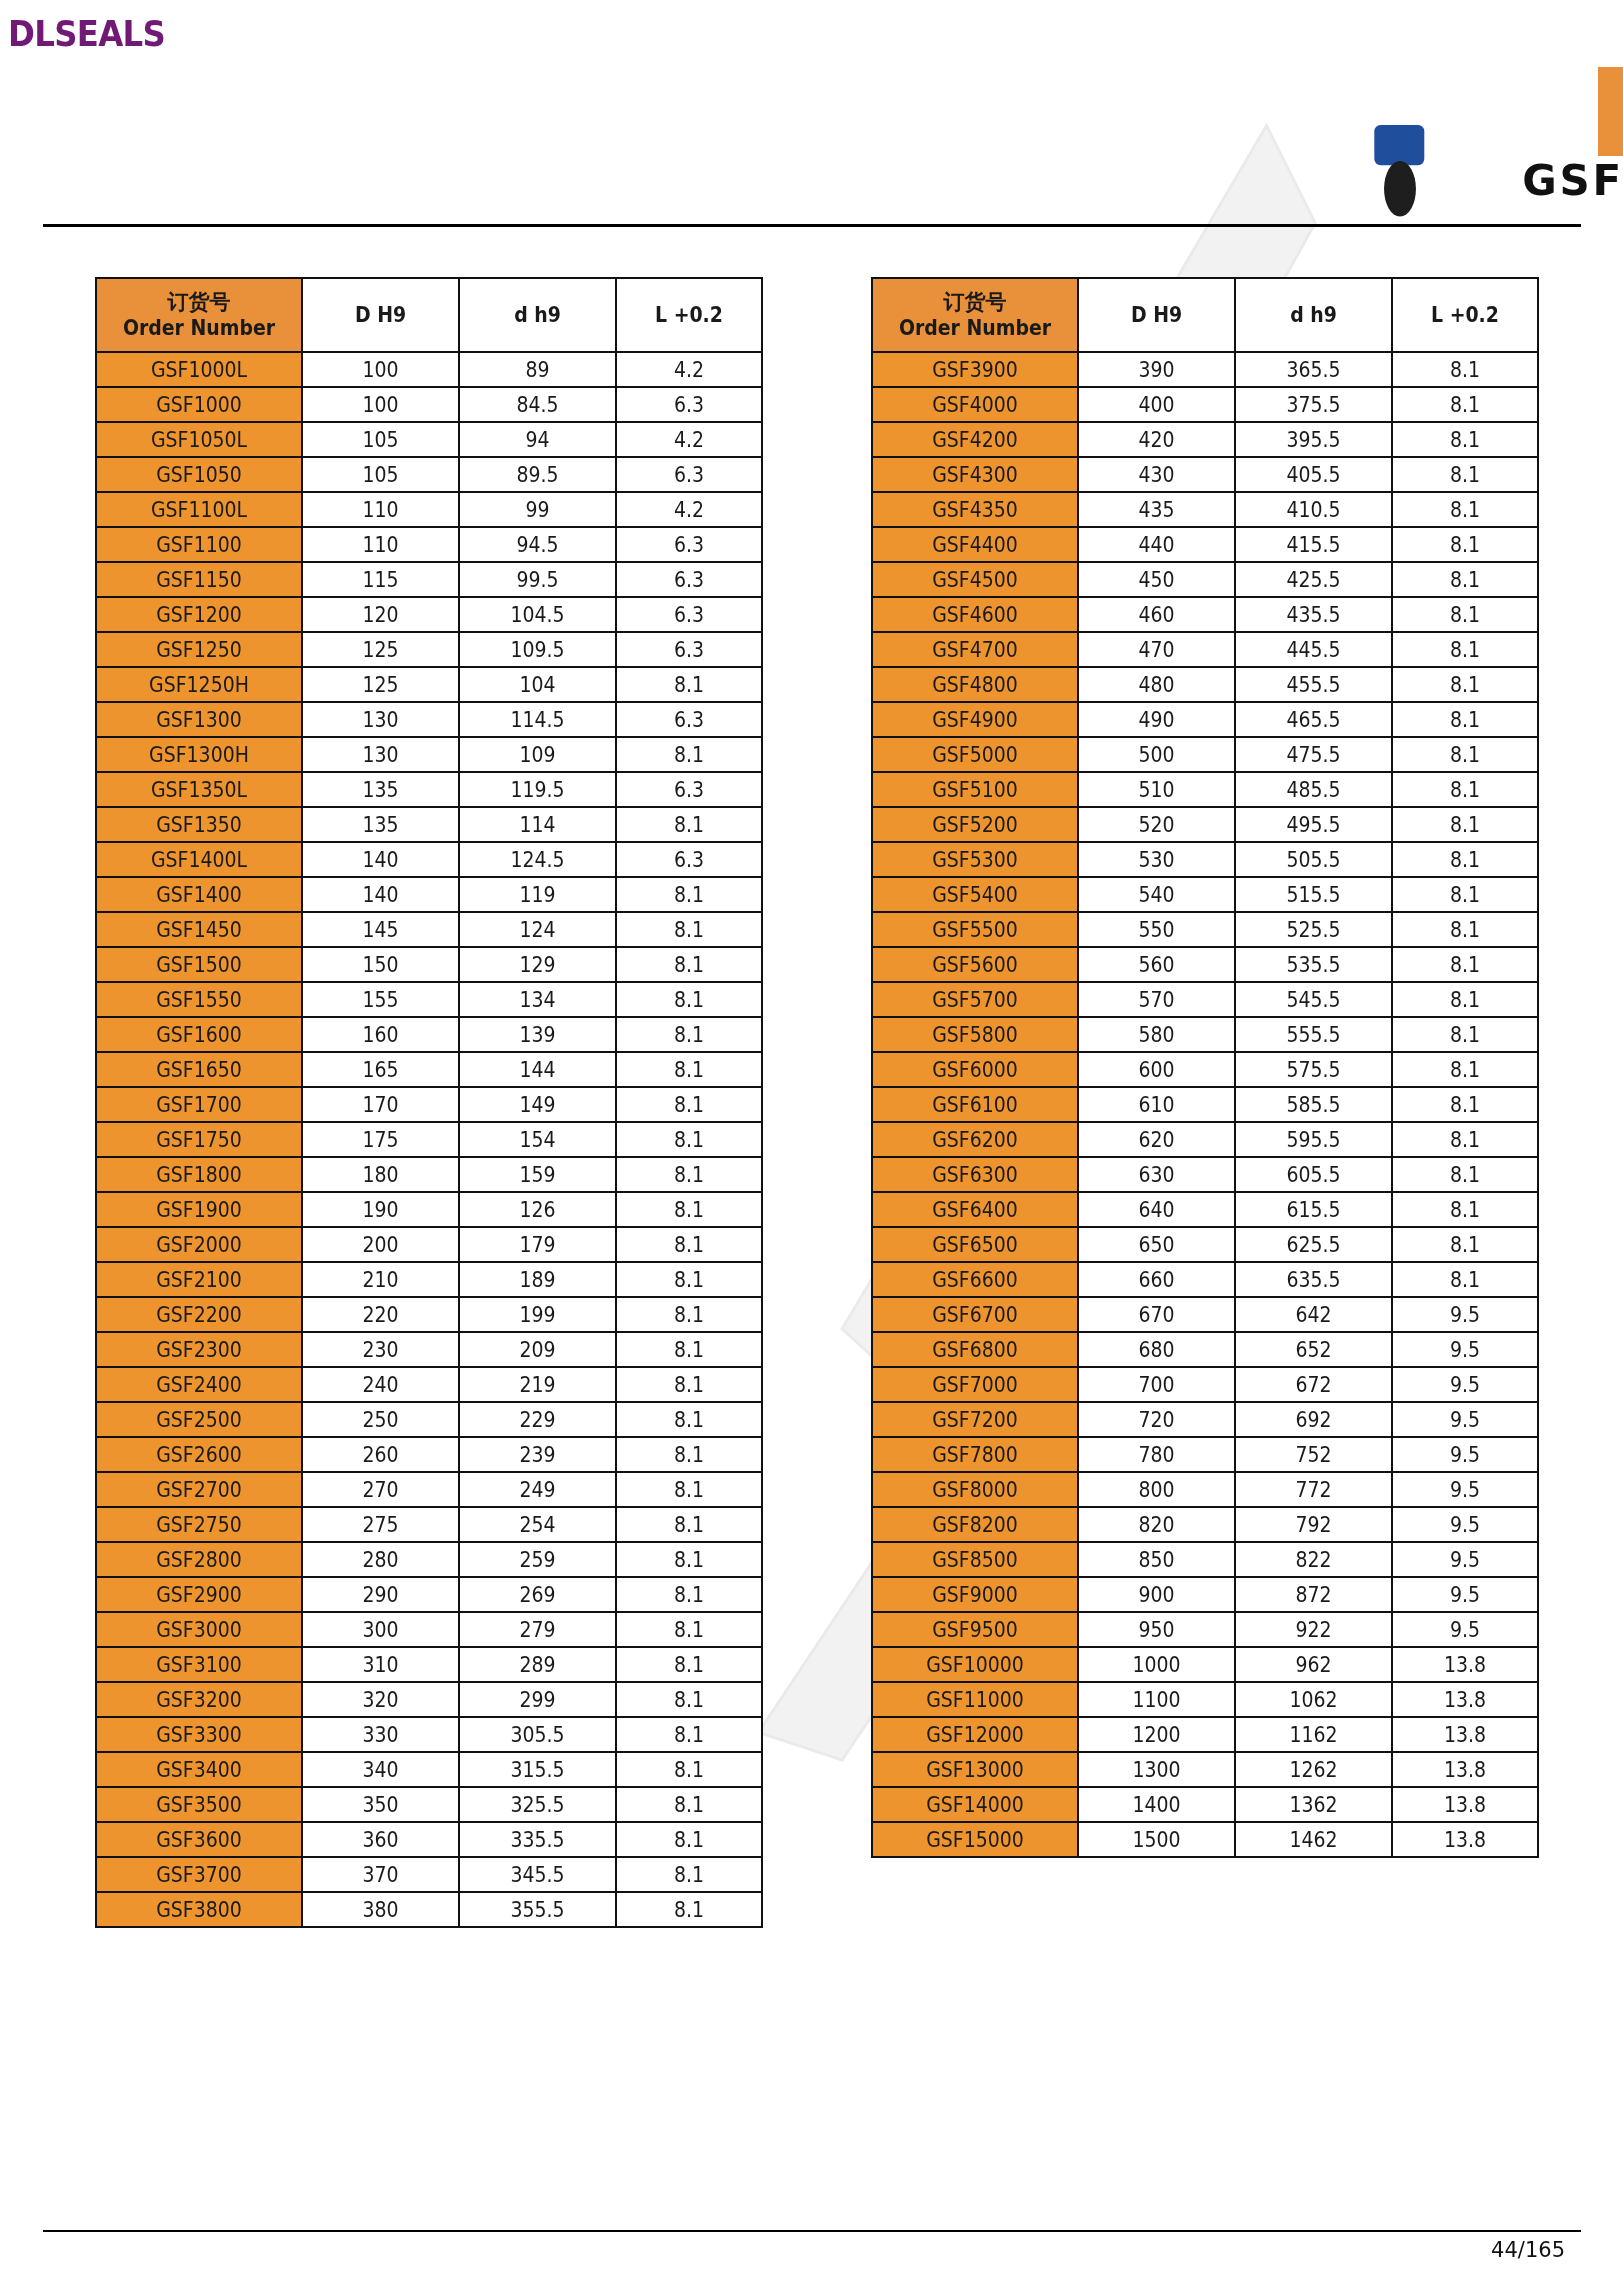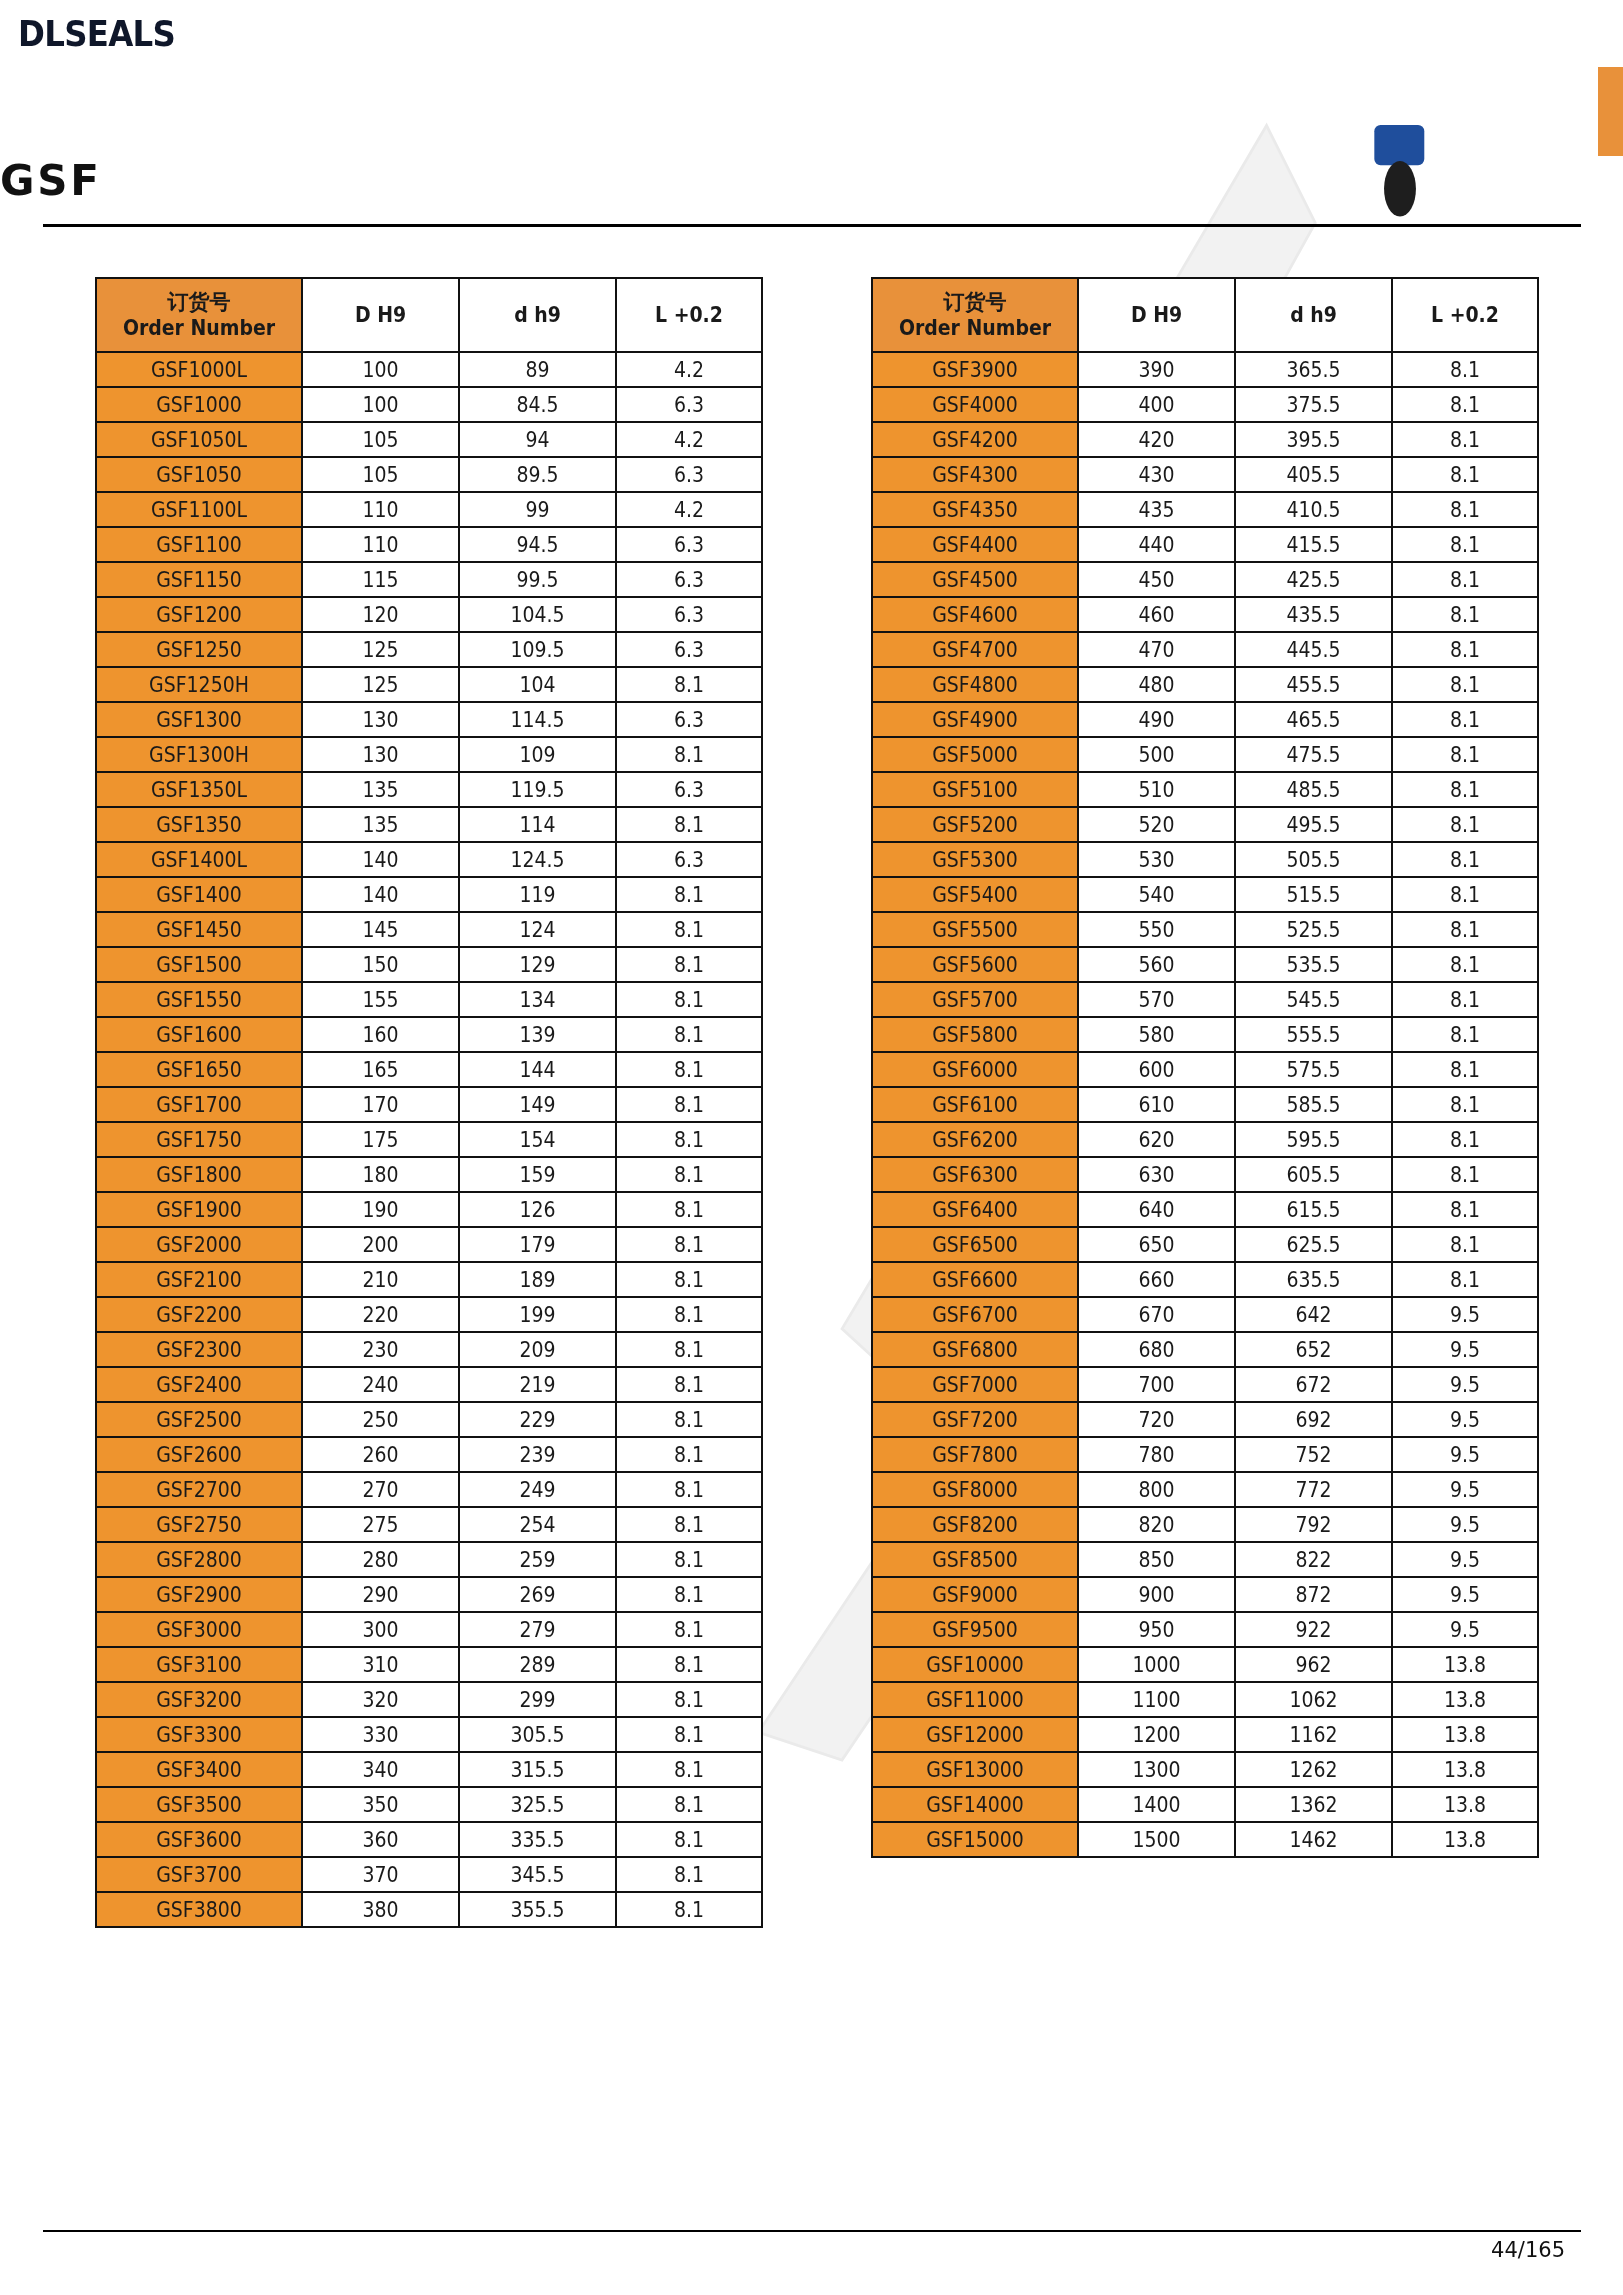--- a/index.html
+++ b/index.html
@@ -11,26 +11,26 @@
     width: 1624px;
     height: 2295px;
     position: relative;
     font-family: "Liberation Sans", sans-serif;
     overflow: hidden;
   }
 
   
   #brand-logo {
     position: absolute;
-    left: 18px;
+    left: 8px;
     top: 12.5px;
     font-size: 36px;
     font-weight: 800;
     letter-spacing: -0.7px;
-    color: #0f172a;
+    color: #701a75;
     font-family: "DejaVu Sans", sans-serif;
     font-stretch: condensed;
   }
 
   
   #right-tab {
     position: absolute;
     right: 0;
     top: 67px;
     width: 26.4px;
@@ -57,21 +57,21 @@
     pointer-events: none;
     opacity: 1;
     z-index: 0;
   }
 
   #page-title {
     position: absolute;
     left: 0;
     right: 0;
     top: 156px;
-    text-align: left;
+    text-align: right;
     font-size: 42px;
     font-weight: 700;
     letter-spacing: 2.8px;
     color: #111;
     font-family: "DejaVu Sans", sans-serif;
     z-index: 2;
   }
   #title-rule {
     position: absolute;
     left: 43px;

